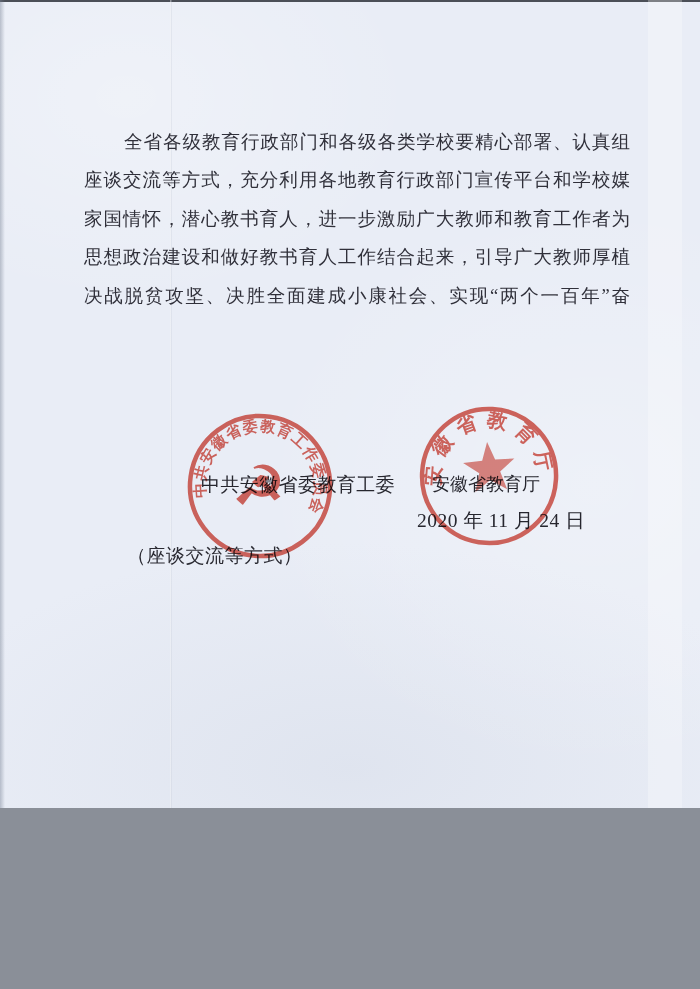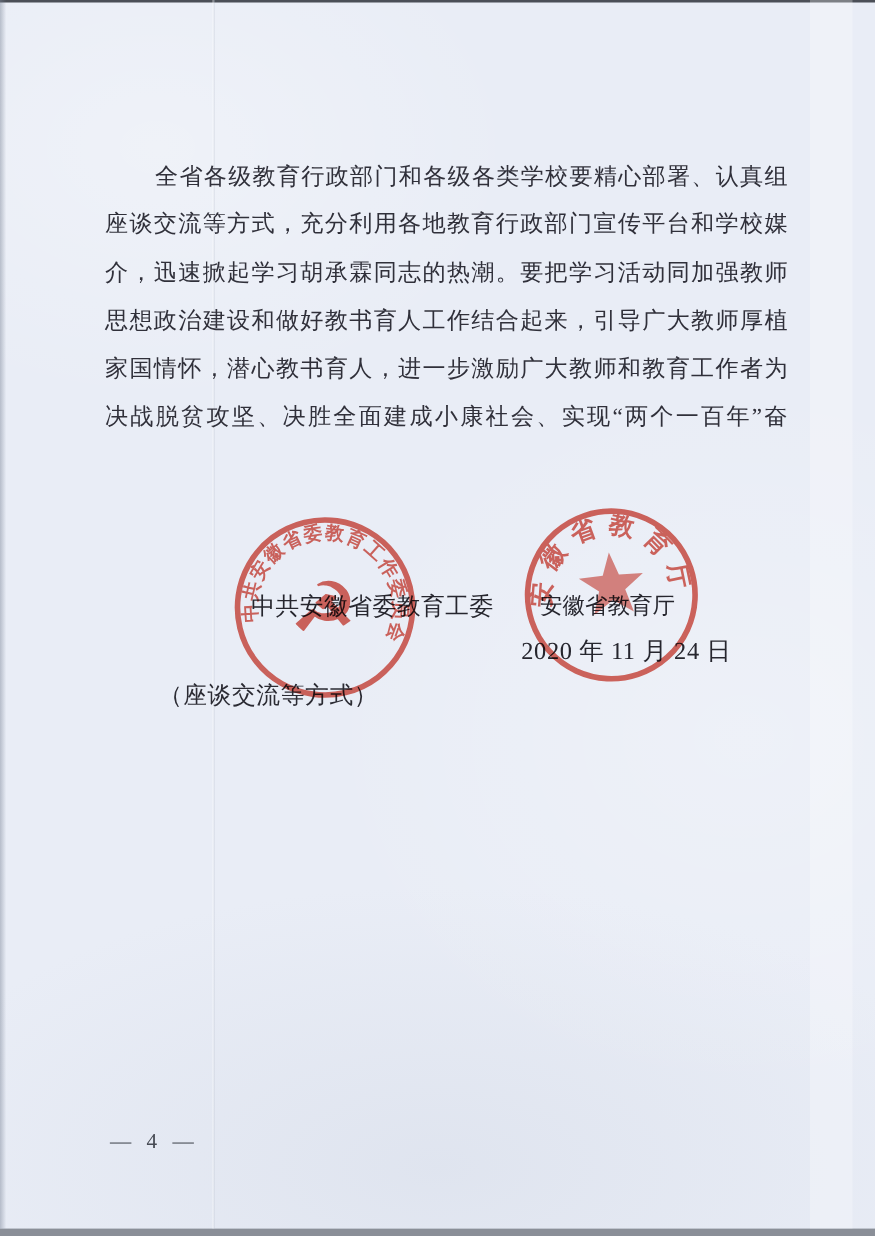--- a/index.html
+++ b/index.html
@@ -1,18 +1,18 @@
 <!DOCTYPE html>
 <html><head>
 <meta charset="utf-8">
 <style>
   html,body{margin:0;padding:0;background:#8a8f98;}
   .page{
     position:relative;
-    width:700px;height:983px;
+    width:700px;height:808px;
     background:#e9edf6;
     background-image:
       radial-gradient(ellipse 420px 300px at 18% 12%, rgba(255,255,255,.28), rgba(255,255,255,0) 70%),
       radial-gradient(ellipse 500px 420px at 85% 60%, rgba(255,255,255,.22), rgba(255,255,255,0) 70%),
       radial-gradient(ellipse 600px 300px at 50% 95%, rgba(205,212,226,.35), rgba(205,212,226,0) 75%);
     overflow:hidden;
     font-family:"Liberation Serif","DejaVu Serif",serif;
   }
   .edge-top{position:absolute;left:0;top:0;width:700px;height:2px;background:#4b4f57;}
   .edge-bottom{position:absolute;left:0;top:985px;width:700px;height:4px;background:#34373c;}
@@ -51,23 +51,22 @@
 <div class="page">
 
   <div class="edge-top"></div>
   <div class="edge-left"></div>
   <div class="fold-line"></div>
   <div class="light-band"></div>
 
   <div class="para">
     <div class="pline first">全省各级教育行政部门和各级各类学校要精心部署、认真组</div>
     <div class="pline">座谈交流等方式，充分利用各地教育行政部门宣传平台和学校媒</div>
-    <div class="pline">介，迅速掀起学习胡承霖同志的热潮。要把学习活动同加强教师</div>
+    <div class="pline">家国情怀，潜心教书育人，进一步激励广大教师和教育工作者为</div>
     <div class="pline">思想政治建设和做好教书育人工作结合起来，引导广大教师厚植</div>
-    <div class="pline">家国情怀，潜心教书育人，进一步激励广大教师和教育工作者为</div>
     <div class="pline">决战脱贫攻坚、决胜全面建成小康社会、实现“两个一百年”奋</div>
   </div>
 
   <div class="sig sig-left-org">中共安徽省委教育工委</div>
   <div class="sig sig-right-org">安徽省教育厅</div>
   <div class="sig sig-date">2020 年 11 月 24 日</div>
   <div class="disclosure">（座谈交流等方式）</div>
 
   <div class="seal seal-left">
     <svg width="150" height="156" viewBox="0 0 150 156">

